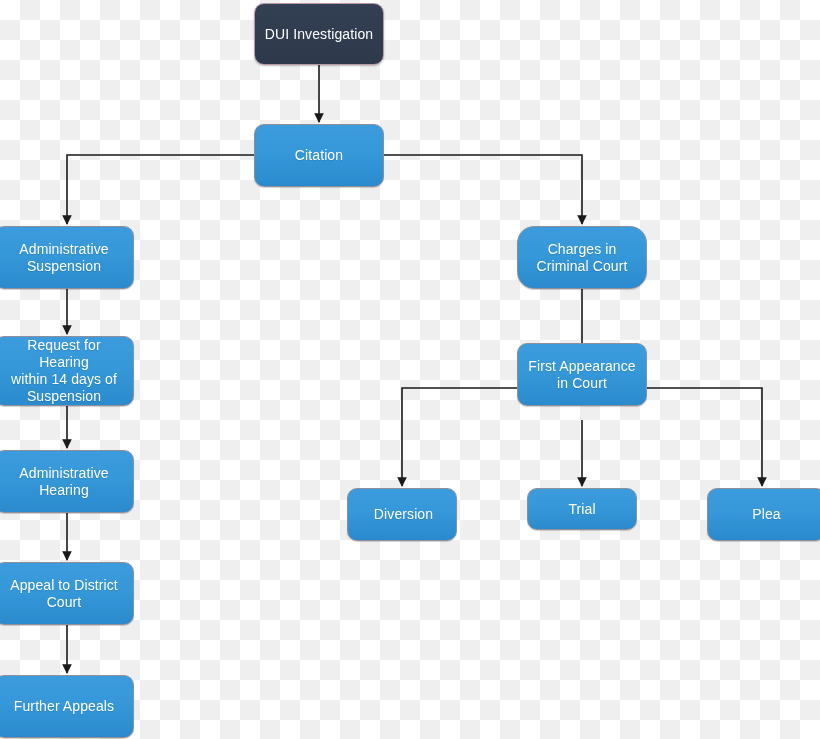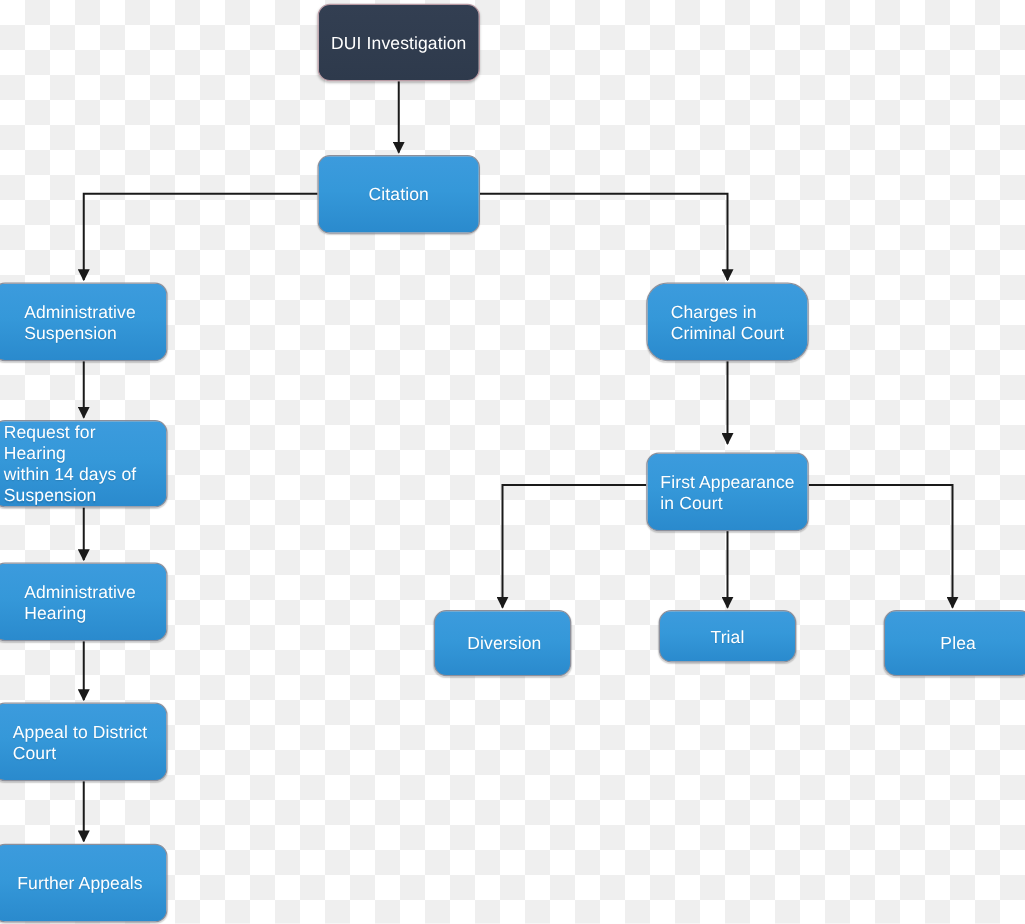--- a/index.html
+++ b/index.html
@@ -37,20 +37,21 @@
     pointer-events: none;
   }
 
   
   .node {
     position: absolute;
     box-sizing: border-box;
     display: flex;
     align-items: center;
     justify-content: center;
+    text-align: center;
     border-radius: 10px;
     color: #ffffff;
     font-size: 14px;
     line-height: 17px;
     letter-spacing: 0.1px;
     padding: 4px 8px;
     white-space: pre-line;
   }
 
   .node.blue {
@@ -65,21 +66,21 @@
     border: 1px solid #b99aa3;
     box-shadow: 0 1px 2px rgba(0,0,0,0.25);
   }
 
   
   #node-dui-investigation   { left: 254px; top: 3px;   width: 130px; height: 62px; }
   #node-citation            { left: 254px; top: 124px; width: 130px; height: 63px; }
   #node-admin-suspension    { left: -6px;  top: 226px; width: 140px; height: 63px; }
   #node-charges-criminal    { left: 517px; top: 226px; width: 130px; height: 63px; border-radius: 17px; }
   #node-request-hearing     { left: -6px;  top: 336px; width: 140px; height: 70px; }
-  #node-first-appearance    { left: 517px; top: 362px; width: 130px; height: 63px; }
+  #node-first-appearance    { left: 517px; top: 343px; width: 130px; height: 63px; }
   #node-admin-hearing       { left: -6px;  top: 450px; width: 140px; height: 63px; }
   #node-diversion           { left: 347px; top: 488px; width: 110px; height: 53px; padding-left: 11px; }
   #node-trial               { left: 527px; top: 488px; width: 110px; height: 42px; }
   #node-plea                { left: 707px; top: 488px; width: 119px; height: 53px; }
   #node-appeal-district     { left: -6px;  top: 562px; width: 140px; height: 63px; }
   #node-further-appeals     { left: -6px;  top: 675px; width: 140px; height: 63px; }
 </style>
 </head>
 <body>
 

